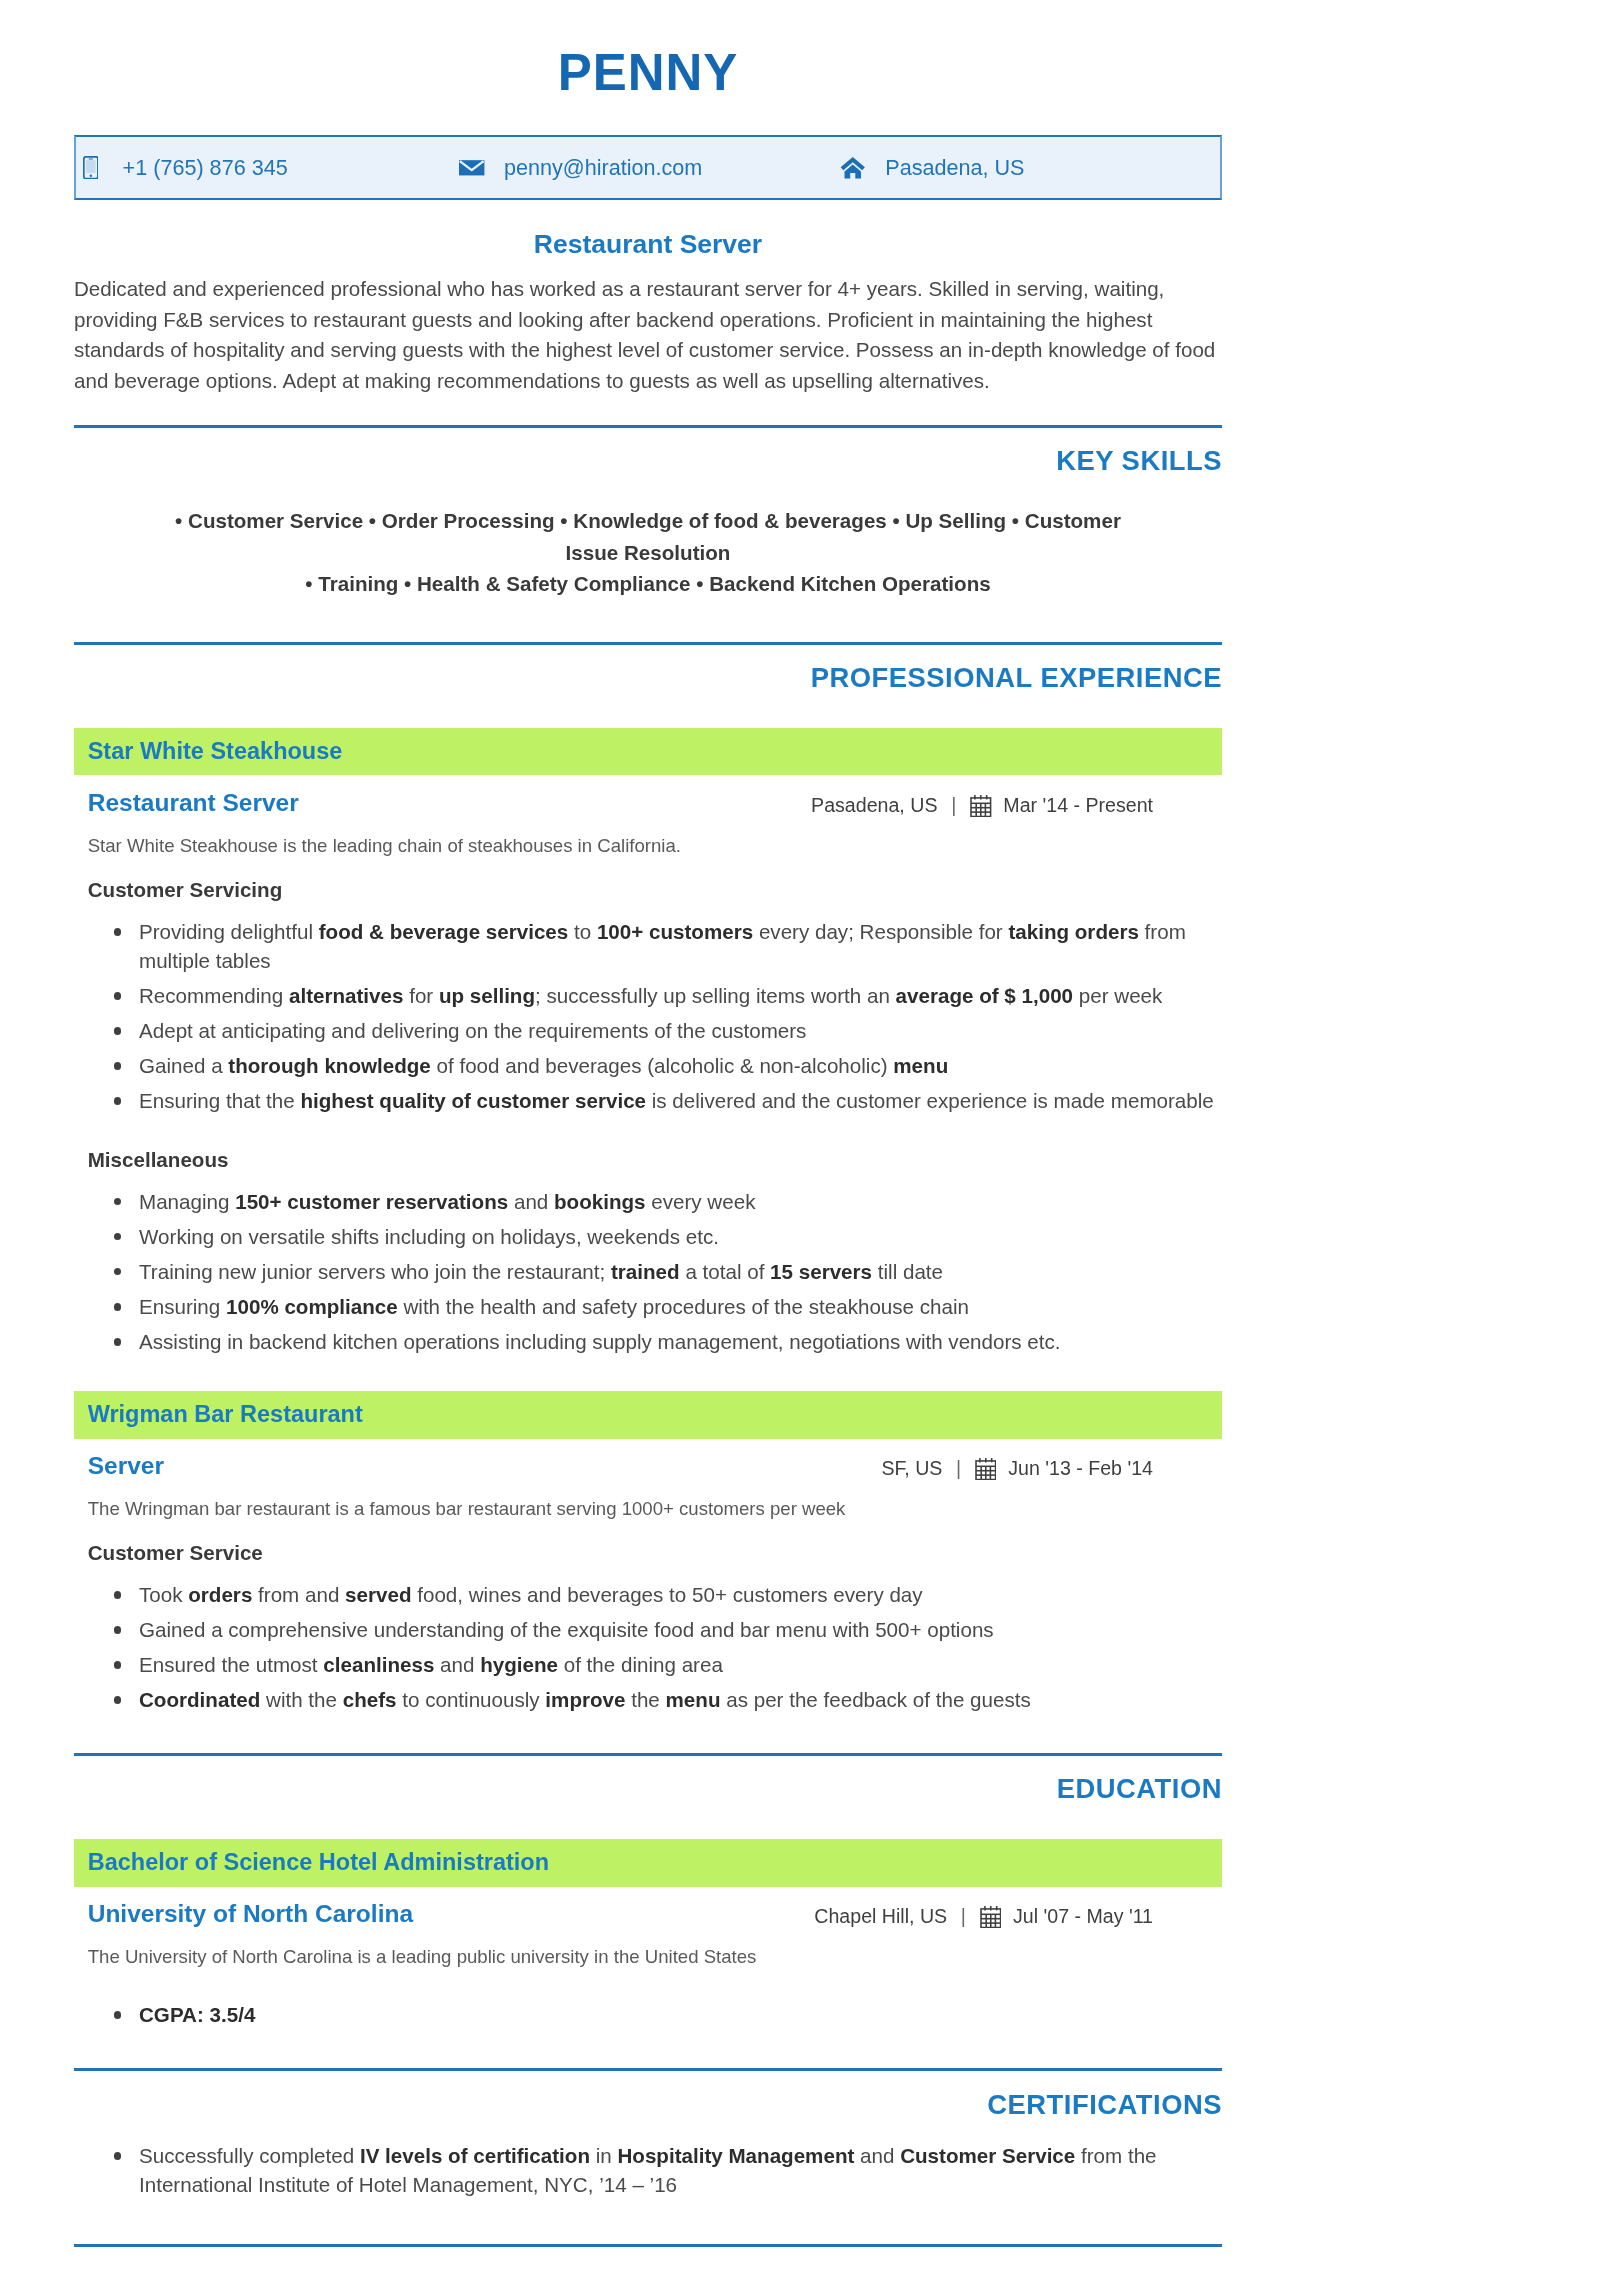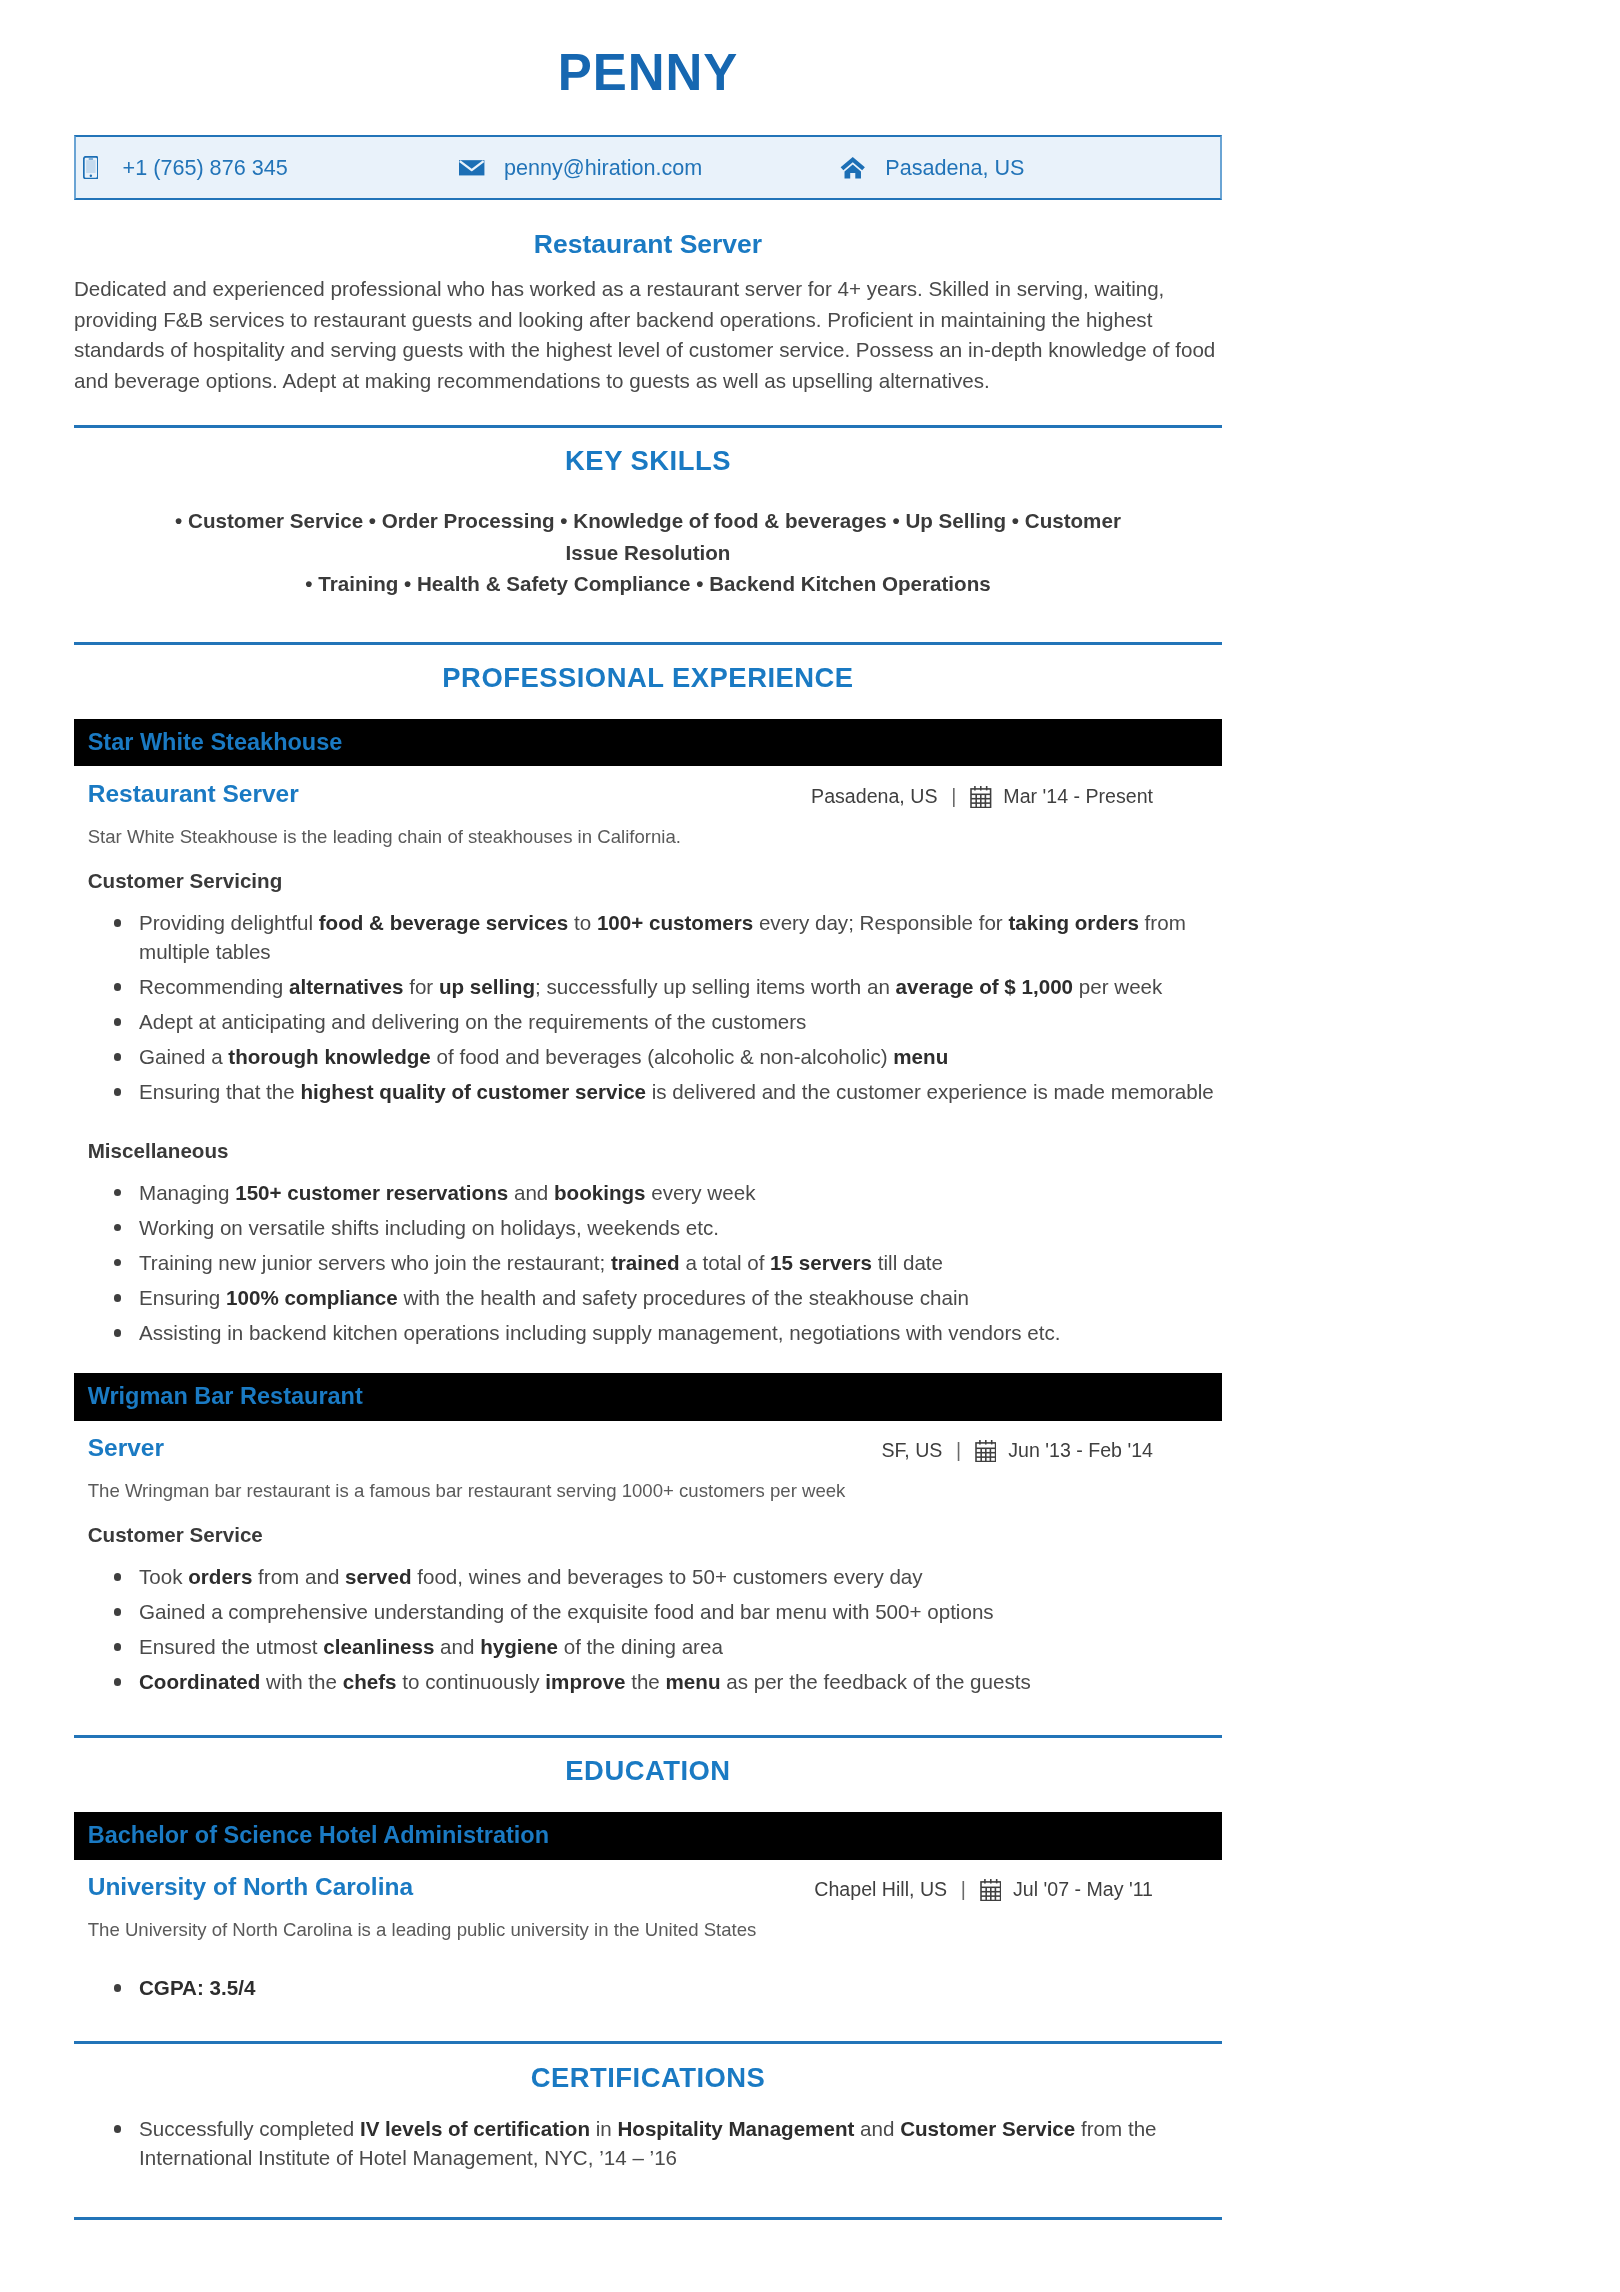--- a/index.html
+++ b/index.html
@@ -60,21 +60,21 @@
     color: #1c6fb5;
   }
   .contact-item .ci-text { white-space: nowrap; }
 
   
   .rule {
     border-top: 3.9px solid #2274b8;
     margin: 0;
   }
   .section-heading {
-    text-align: center;
+    text-align: right;
     color: #1a7ac3;
     font-size: 27.4px;
     font-weight: 700;
     letter-spacing: 0.5px;
     padding: 17.6px 0 9.8px 0;
   }
   .headline {
     text-align: center;
     color: #1a7ac3;
     font-size: 26.5px;
@@ -95,23 +95,23 @@
     font-size: 20.6px;
     font-weight: 600;
     color: #3a3a3a;
     line-height: 1.55;
     padding: 17.6px 88px 19.6px 88px;
   }
 
   
   .entry { padding-top: 5.9px; }
   .company-bar {
-    background: #000000;
+    background: #bef264;
     padding: 9.8px 13.7px 10.8px 13.7px;
-    margin-top: 9px;
+    margin-top: 18px;
   }
   .company-name {
     color: #1a7ac3;
     font-size: 23.5px;
     font-weight: 700;
   }
   .role-row {
     display: flex;
     align-items: flex-end;
     justify-content: space-between;

